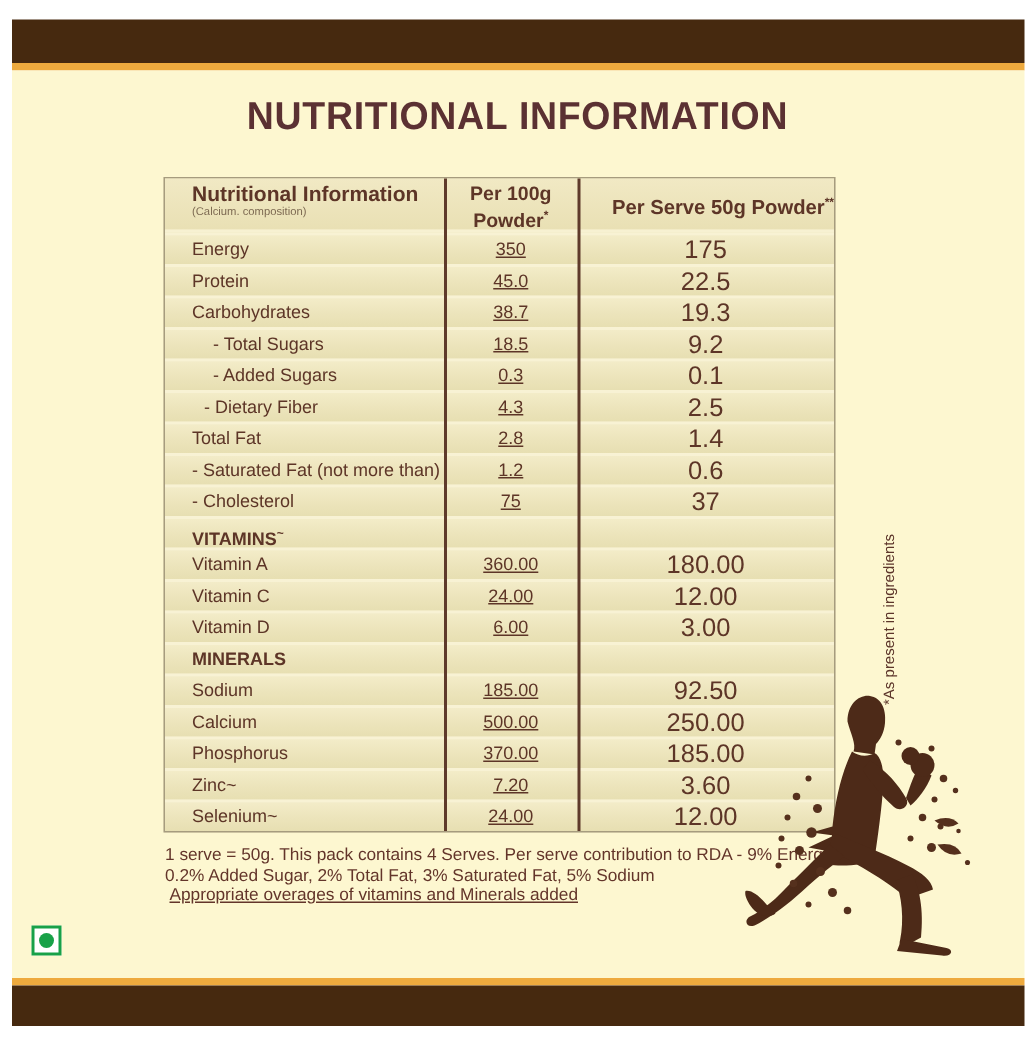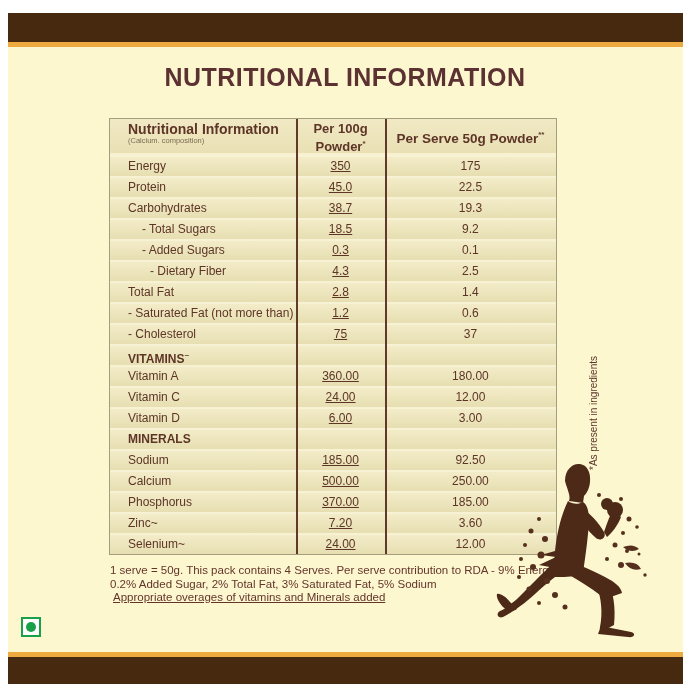--- a/index.html
+++ b/index.html
@@ -19,30 +19,30 @@
 
   .ntable{position:absolute;left:109px;top:118px;width:448px;
           border:1px solid #a69c7e;box-sizing:border-box;background:#efe7c0;}
   .thead{display:flex;height:34px;border-bottom:2px solid #f7f1d2;
          background:linear-gradient(180deg,#f1e9c4 0%,#e9e0b4 100%);}
   .cell{box-sizing:border-box;}
   .h1{width:187px;padding:3px 0 0 18px;}
   .h1-title{font-size:14px;font-weight:700;line-height:15px;}
   .h1-sub{font-size:7.5px;line-height:8px;color:#7d6a52;}
   .h2{width:89px;text-align:center;font-size:13px;font-weight:700;line-height:15px;padding-top:2px;}
-  .h3{width:172px;text-align:center;font-size:13.5px;font-weight:700;line-height:32px;}
+  .h3{width:172px;text-align:right;font-size:13.5px;font-weight:700;line-height:32px;}
   sup{font-size:8px;}
 
   .trow{display:flex;height:21px;border-top:2px solid #f8f2d4;box-sizing:border-box;
         background:linear-gradient(180deg,#f3ecc8 0%,#ece4bb 55%,#e7dfb2 100%);}
   .trow .c1{width:187px;font-size:12px;line-height:19px;padding-left:18px;white-space:nowrap;}
   .trow .c2{width:89px;font-size:12px;line-height:19px;text-align:center;text-decoration:underline;}
-  .trow .c3{width:172px;font-size:12px;line-height:19px;text-align:center;}
+  .trow .c3{width:172px;font-size:17px;line-height:19px;text-align:center;}
   .trow.section .c1{font-weight:700;}
-  .trow .c1.ind1{padding-left:40px;}
+  .trow .c1.ind1{padding-left:26px;}
   .trow .c1.ind2{padding-left:32px;}
   .vline{position:absolute;top:0;bottom:0;width:2px;background:#5e3a2b;}
   .v1{left:186px;} .v2{left:275px;}
 
   .footnotes{position:absolute;left:110px;top:564px;width:470px;
              font-size:11.5px;line-height:13.5px;color:#63352a;}
   .footnotes .l3{padding-left:3px;text-decoration:underline;}
 
   .side-note{position:absolute;left:535px;top:406px;width:120px;height:14px;
              font-size:10px;color:#5c352a;text-align:center;transform:rotate(-90deg);}

